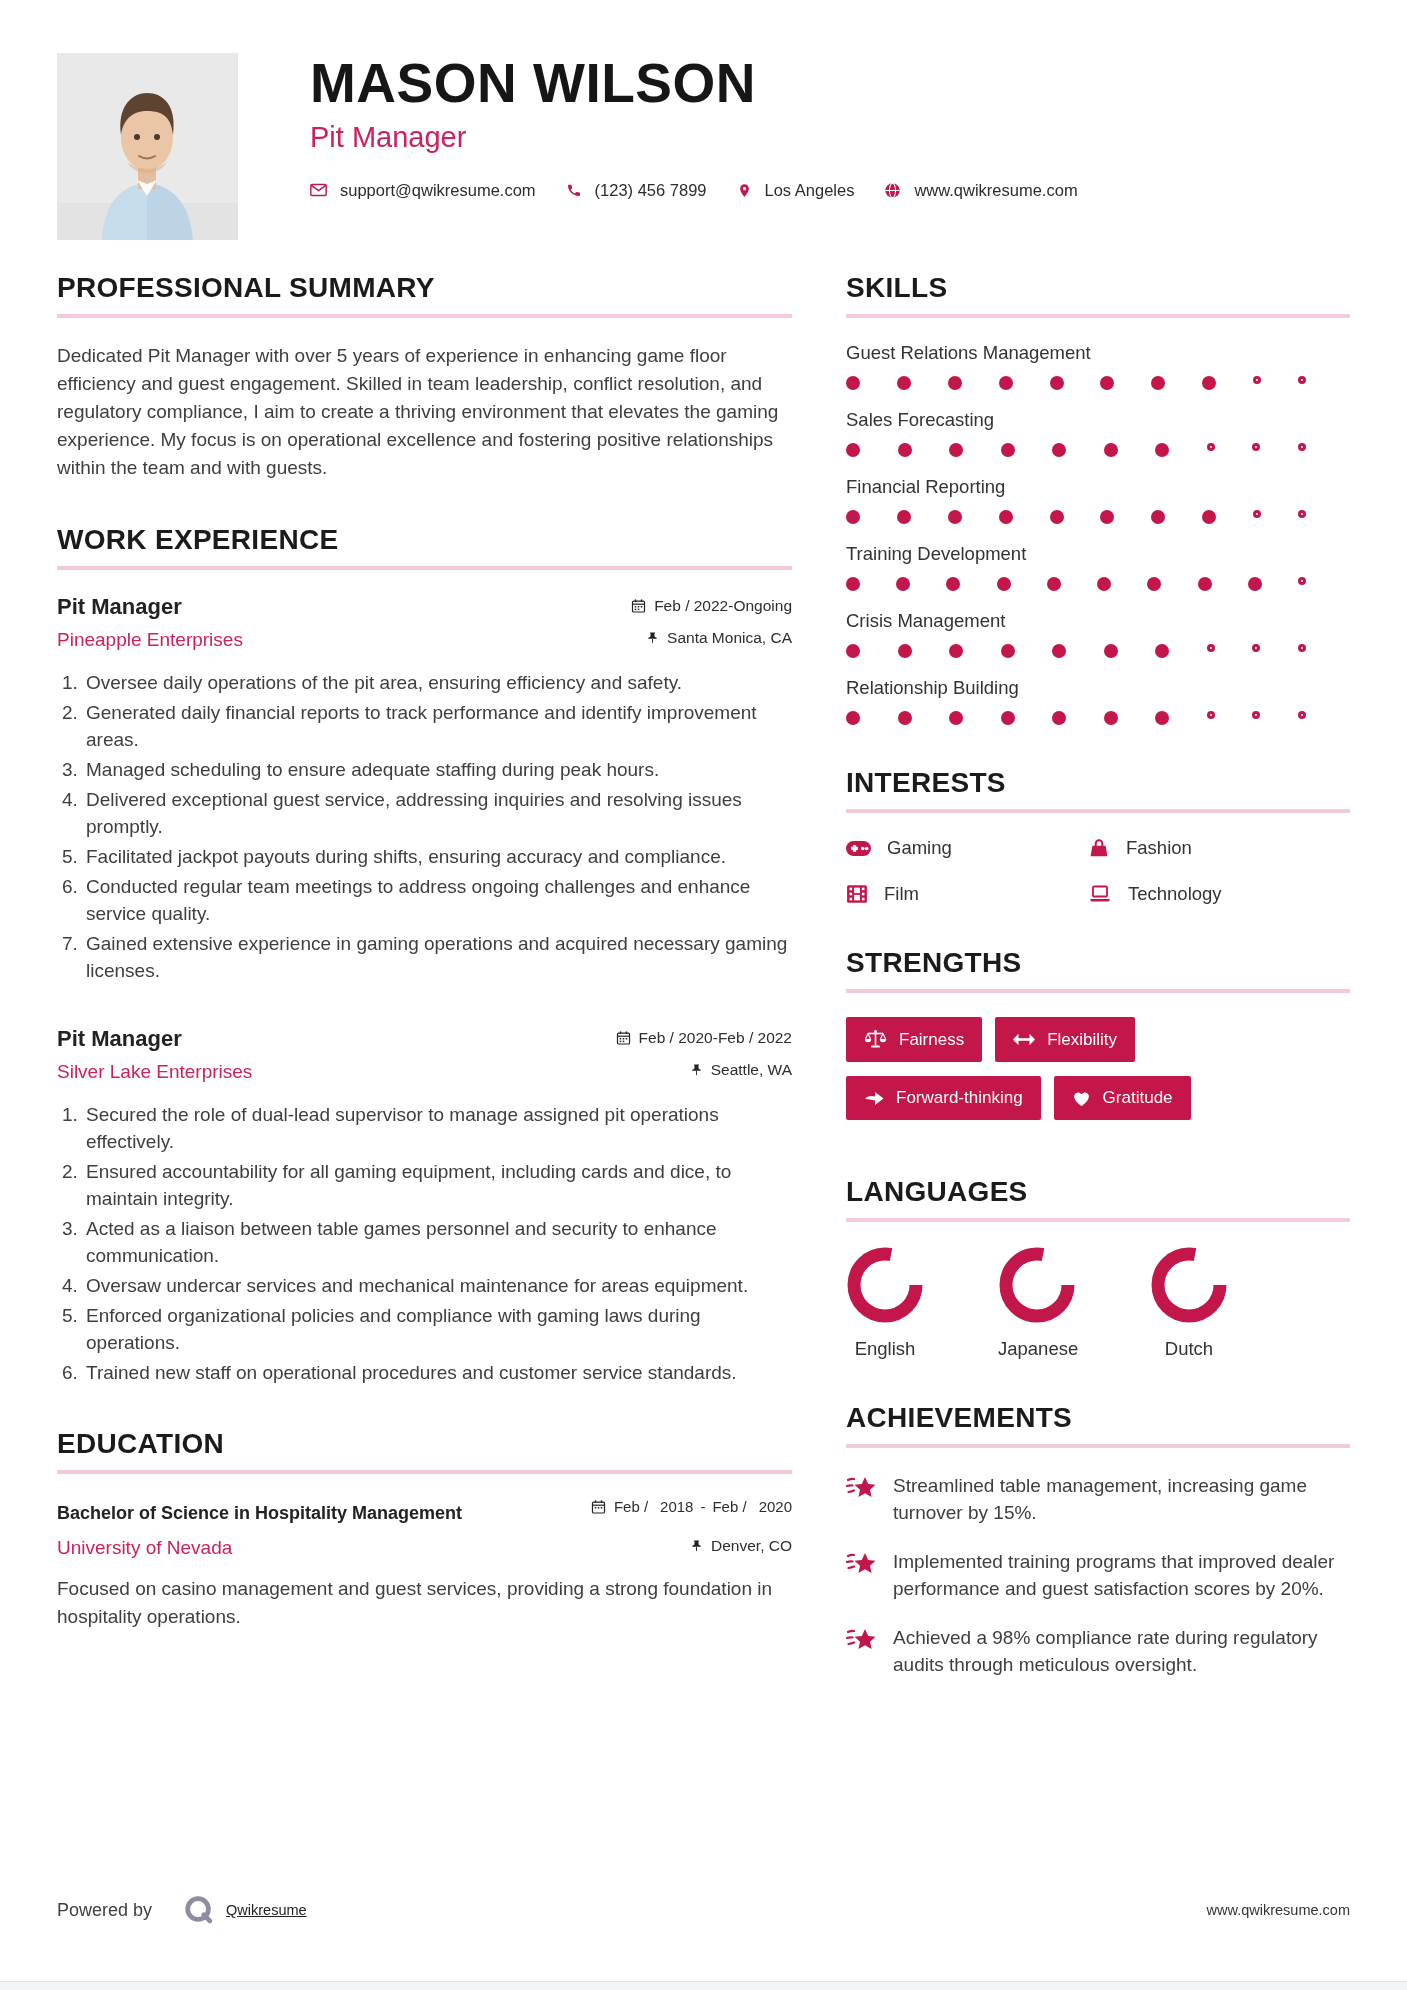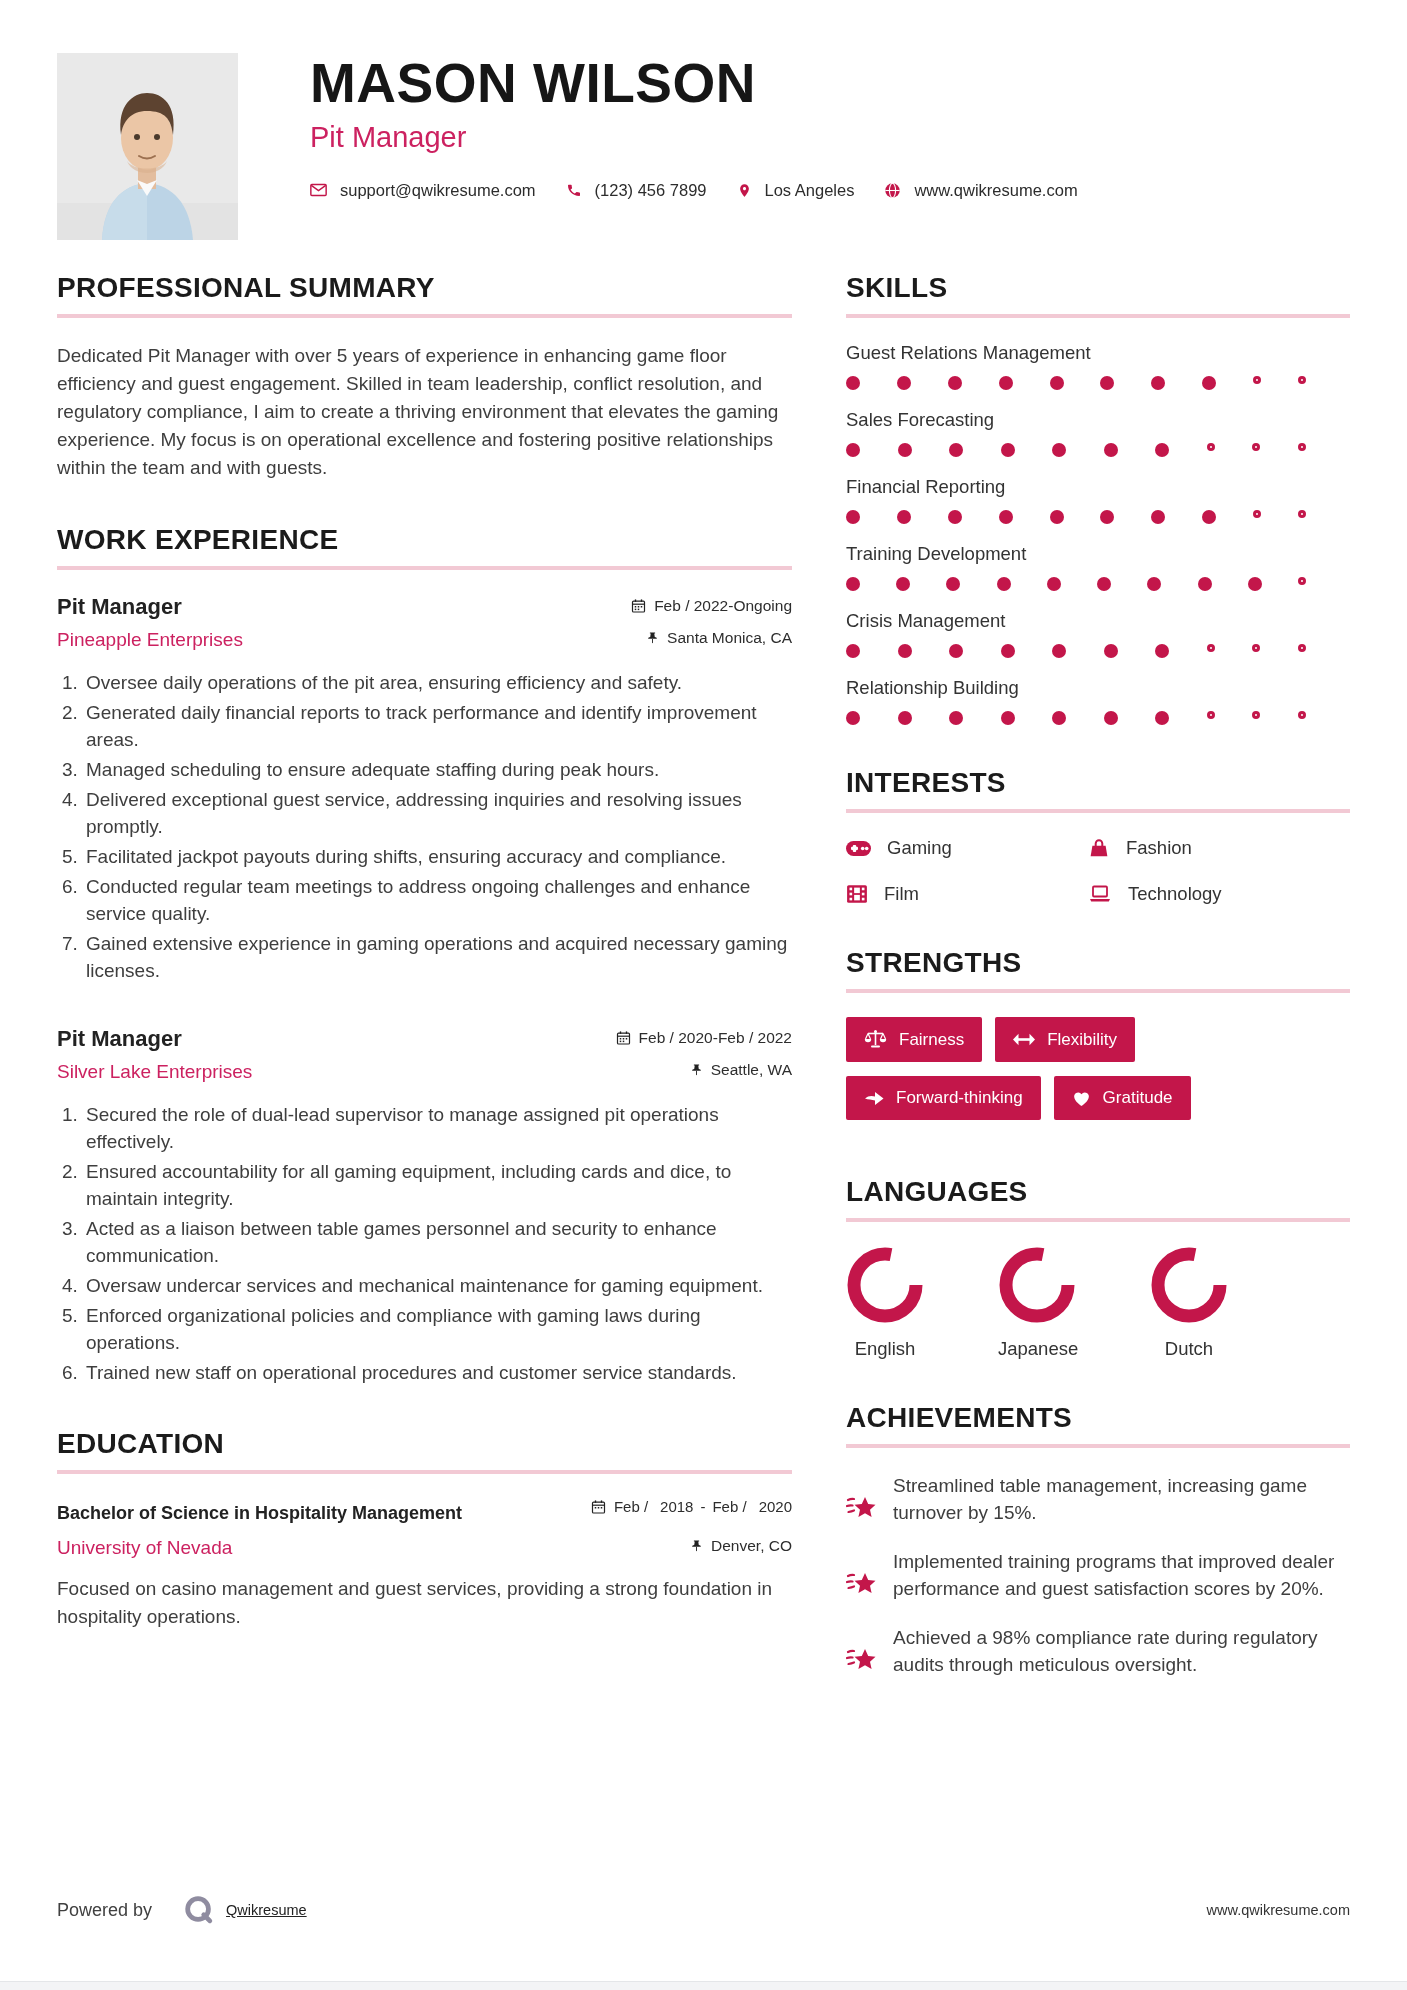--- a/index.html
+++ b/index.html
@@ -75,21 +75,21 @@
        font-size:17px;padding:12px 18px;margin:0 13px 14px 0;border-radius:2px;}
   .tag .ticon{display:inline-flex;margin-right:12px;}
 
   
   .langs{display:flex;}
   .lang{width:78px;margin-right:74px;text-align:center;}
   .lang svg{display:block;margin:0 auto;}
   .lang-label{font-size:18.5px;color:#333;margin-top:14px;}
 
   
-  .ach{display:flex;margin-bottom:22px;align-items:flex-end;}
+  .ach{display:flex;margin-bottom:22px;}
   .ach .aicon{flex:none;color:var(--accent);margin-right:15px;margin-top:2px;}
   .ach-text{font-size:19px;line-height:27px;}
 
   
   .footer{position:absolute;left:57px;right:57px;top:1893px;display:flex;align-items:center;justify-content:space-between;}
   .fleft{display:flex;align-items:center;}
   .powered{font-size:18px;color:#404040;margin-right:30px;}
   .qlogo{margin-right:10px;display:inline-flex;}
   .brand{font-size:14.5px;color:#222;text-decoration:underline;}
   .fsite{font-size:14.5px;color:#333;}
@@ -244,21 +244,21 @@
                     <rect x="9.3" y="11" width="1.4" height="7" rx=".7" fill="currentColor"></rect>
                   </svg>
               </span>
               <span>Seattle, WA</span>
             </span>
           </div>
           <ol class="bullets">
             <li>Secured the role of dual-lead supervisor to manage assigned pit operations effectively.</li>
             <li>Ensured accountability for all gaming equipment, including cards and dice, to maintain integrity.</li>
             <li>Acted as a liaison between table games personnel and security to enhance communication.</li>
-            <li>Oversaw undercar services and mechanical maintenance for gaming equipment.</li>
+            <li>Oversaw undercar services and mechanical maintenance for areas equipment.</li>
             <li>Enforced organizational policies and compliance with gaming laws during operations.</li>
             <li>Trained new staff on operational procedures and customer service standards.</li>
           </ol>
         </div>
       </section>
 
       <section>
         <h2>EDUCATION</h2>
         <div class="rule"></div>
         <div class="edu-row">

